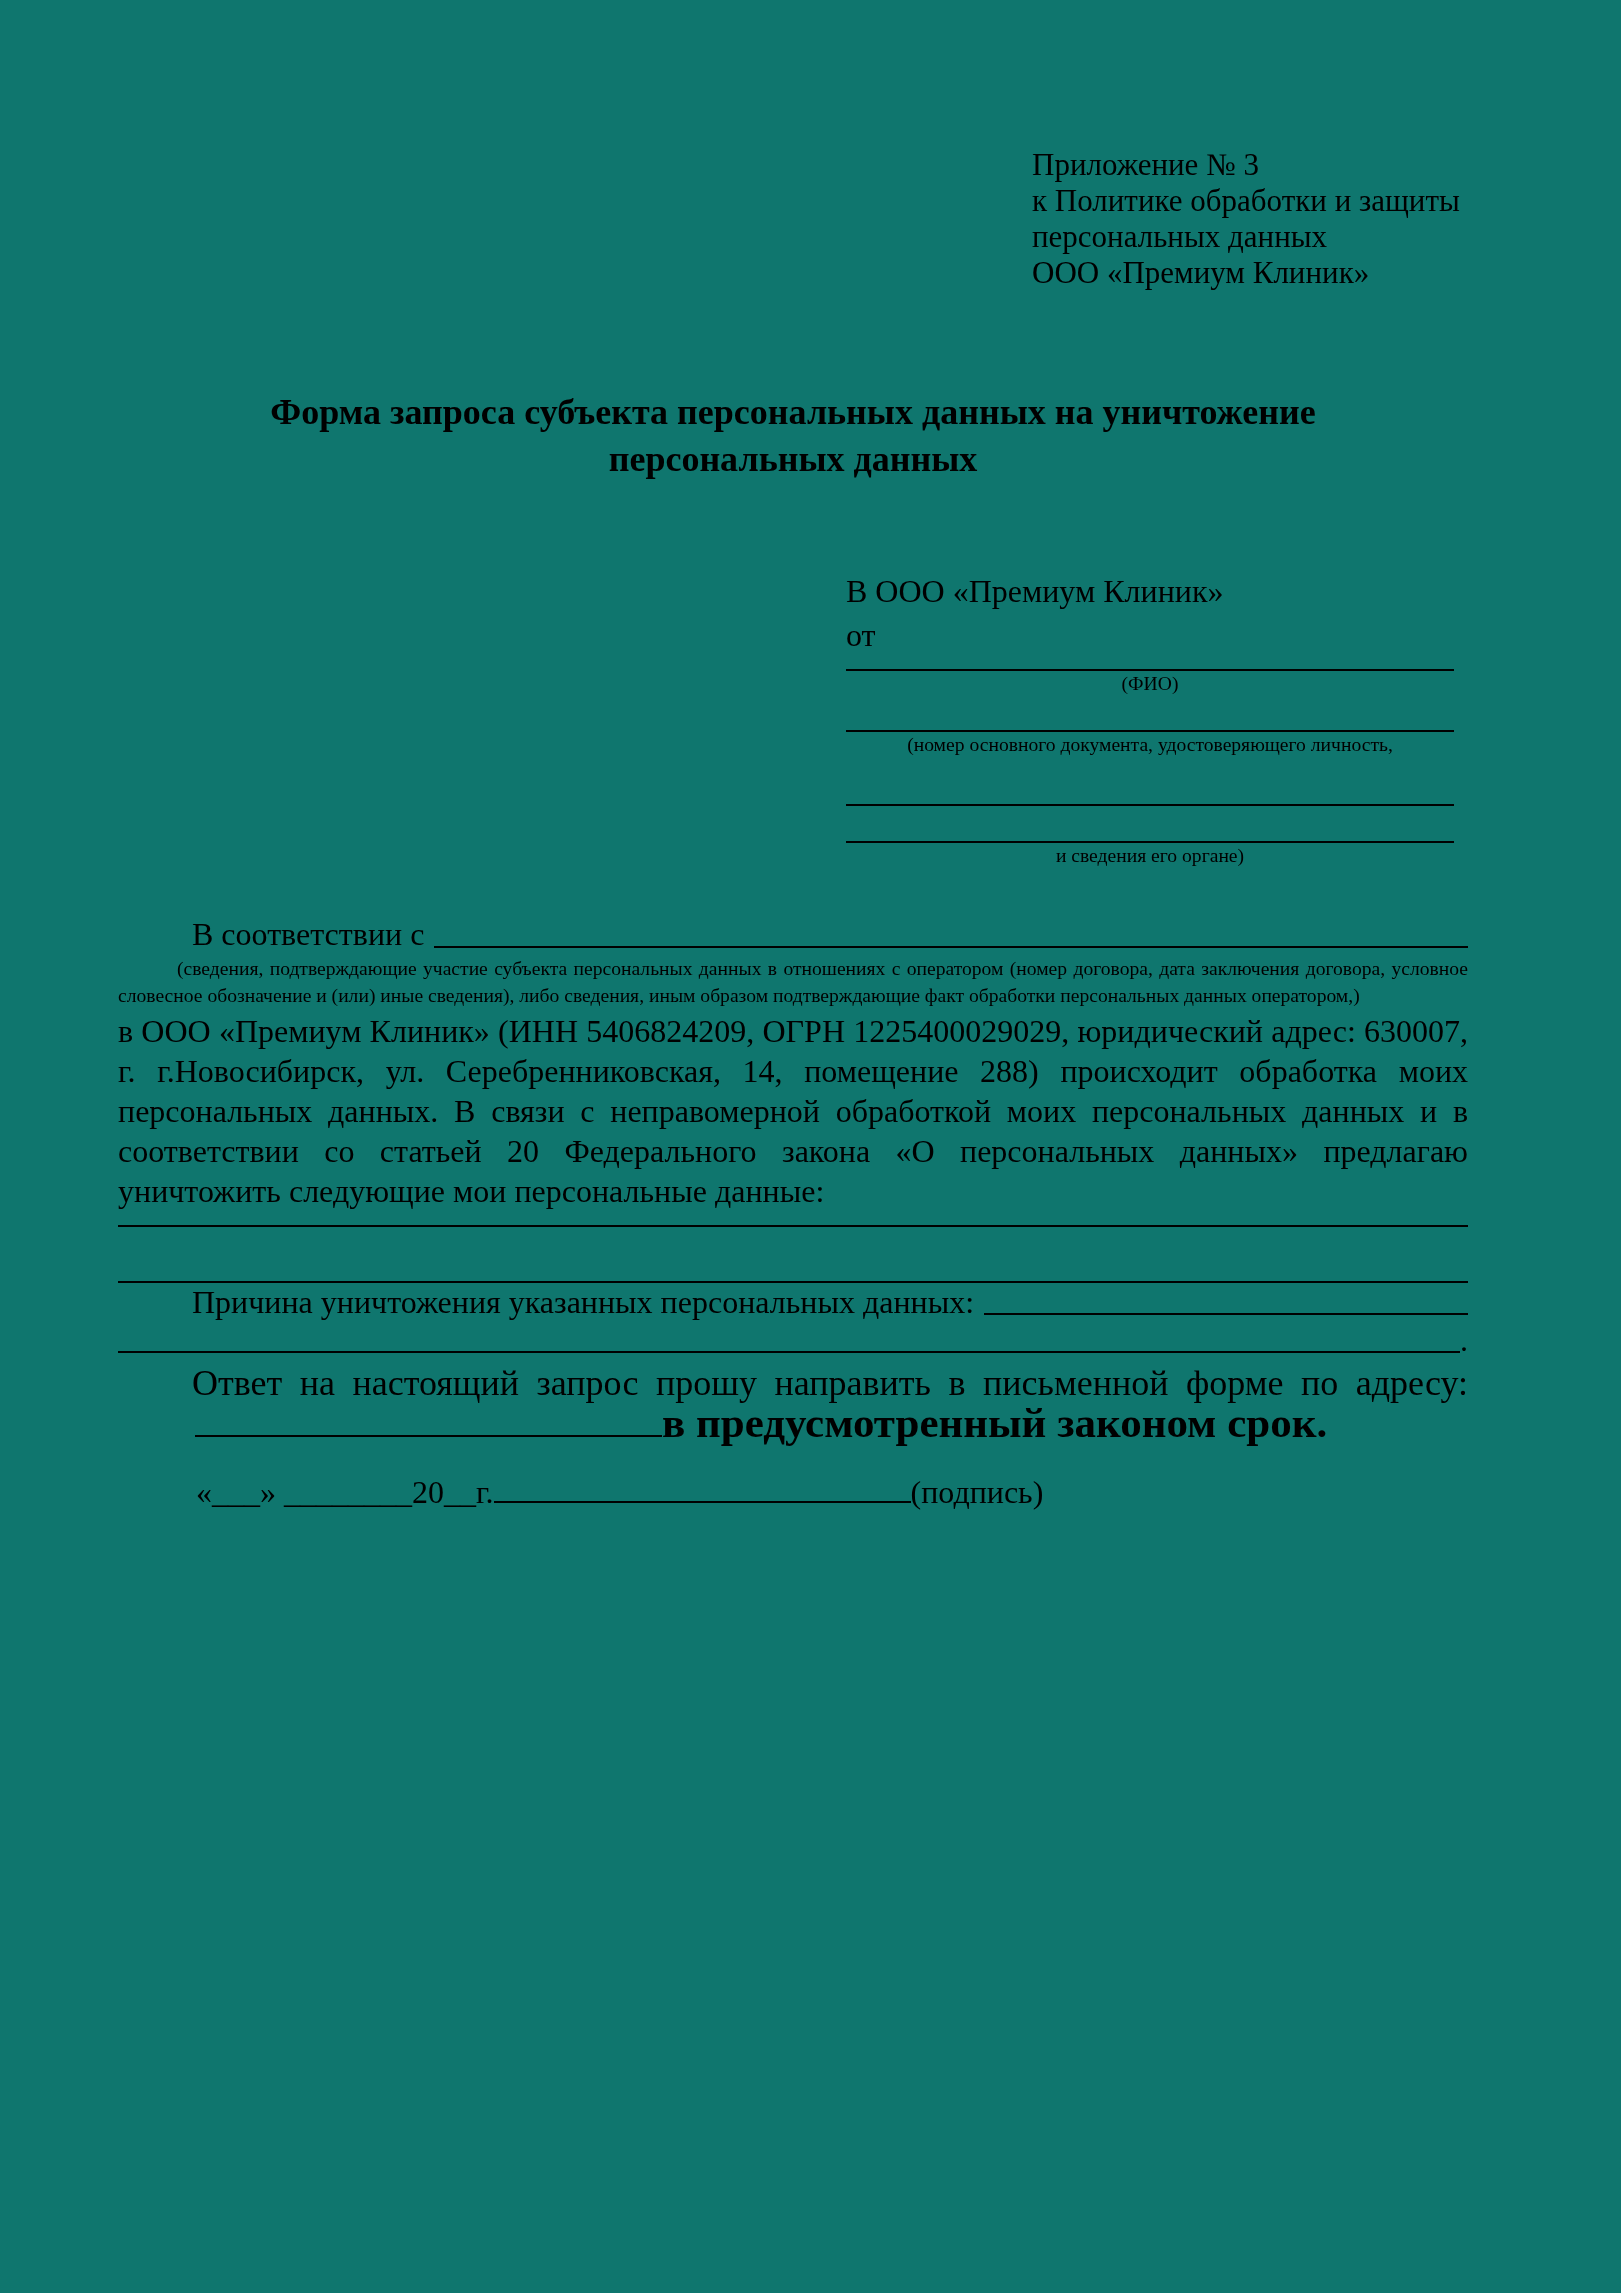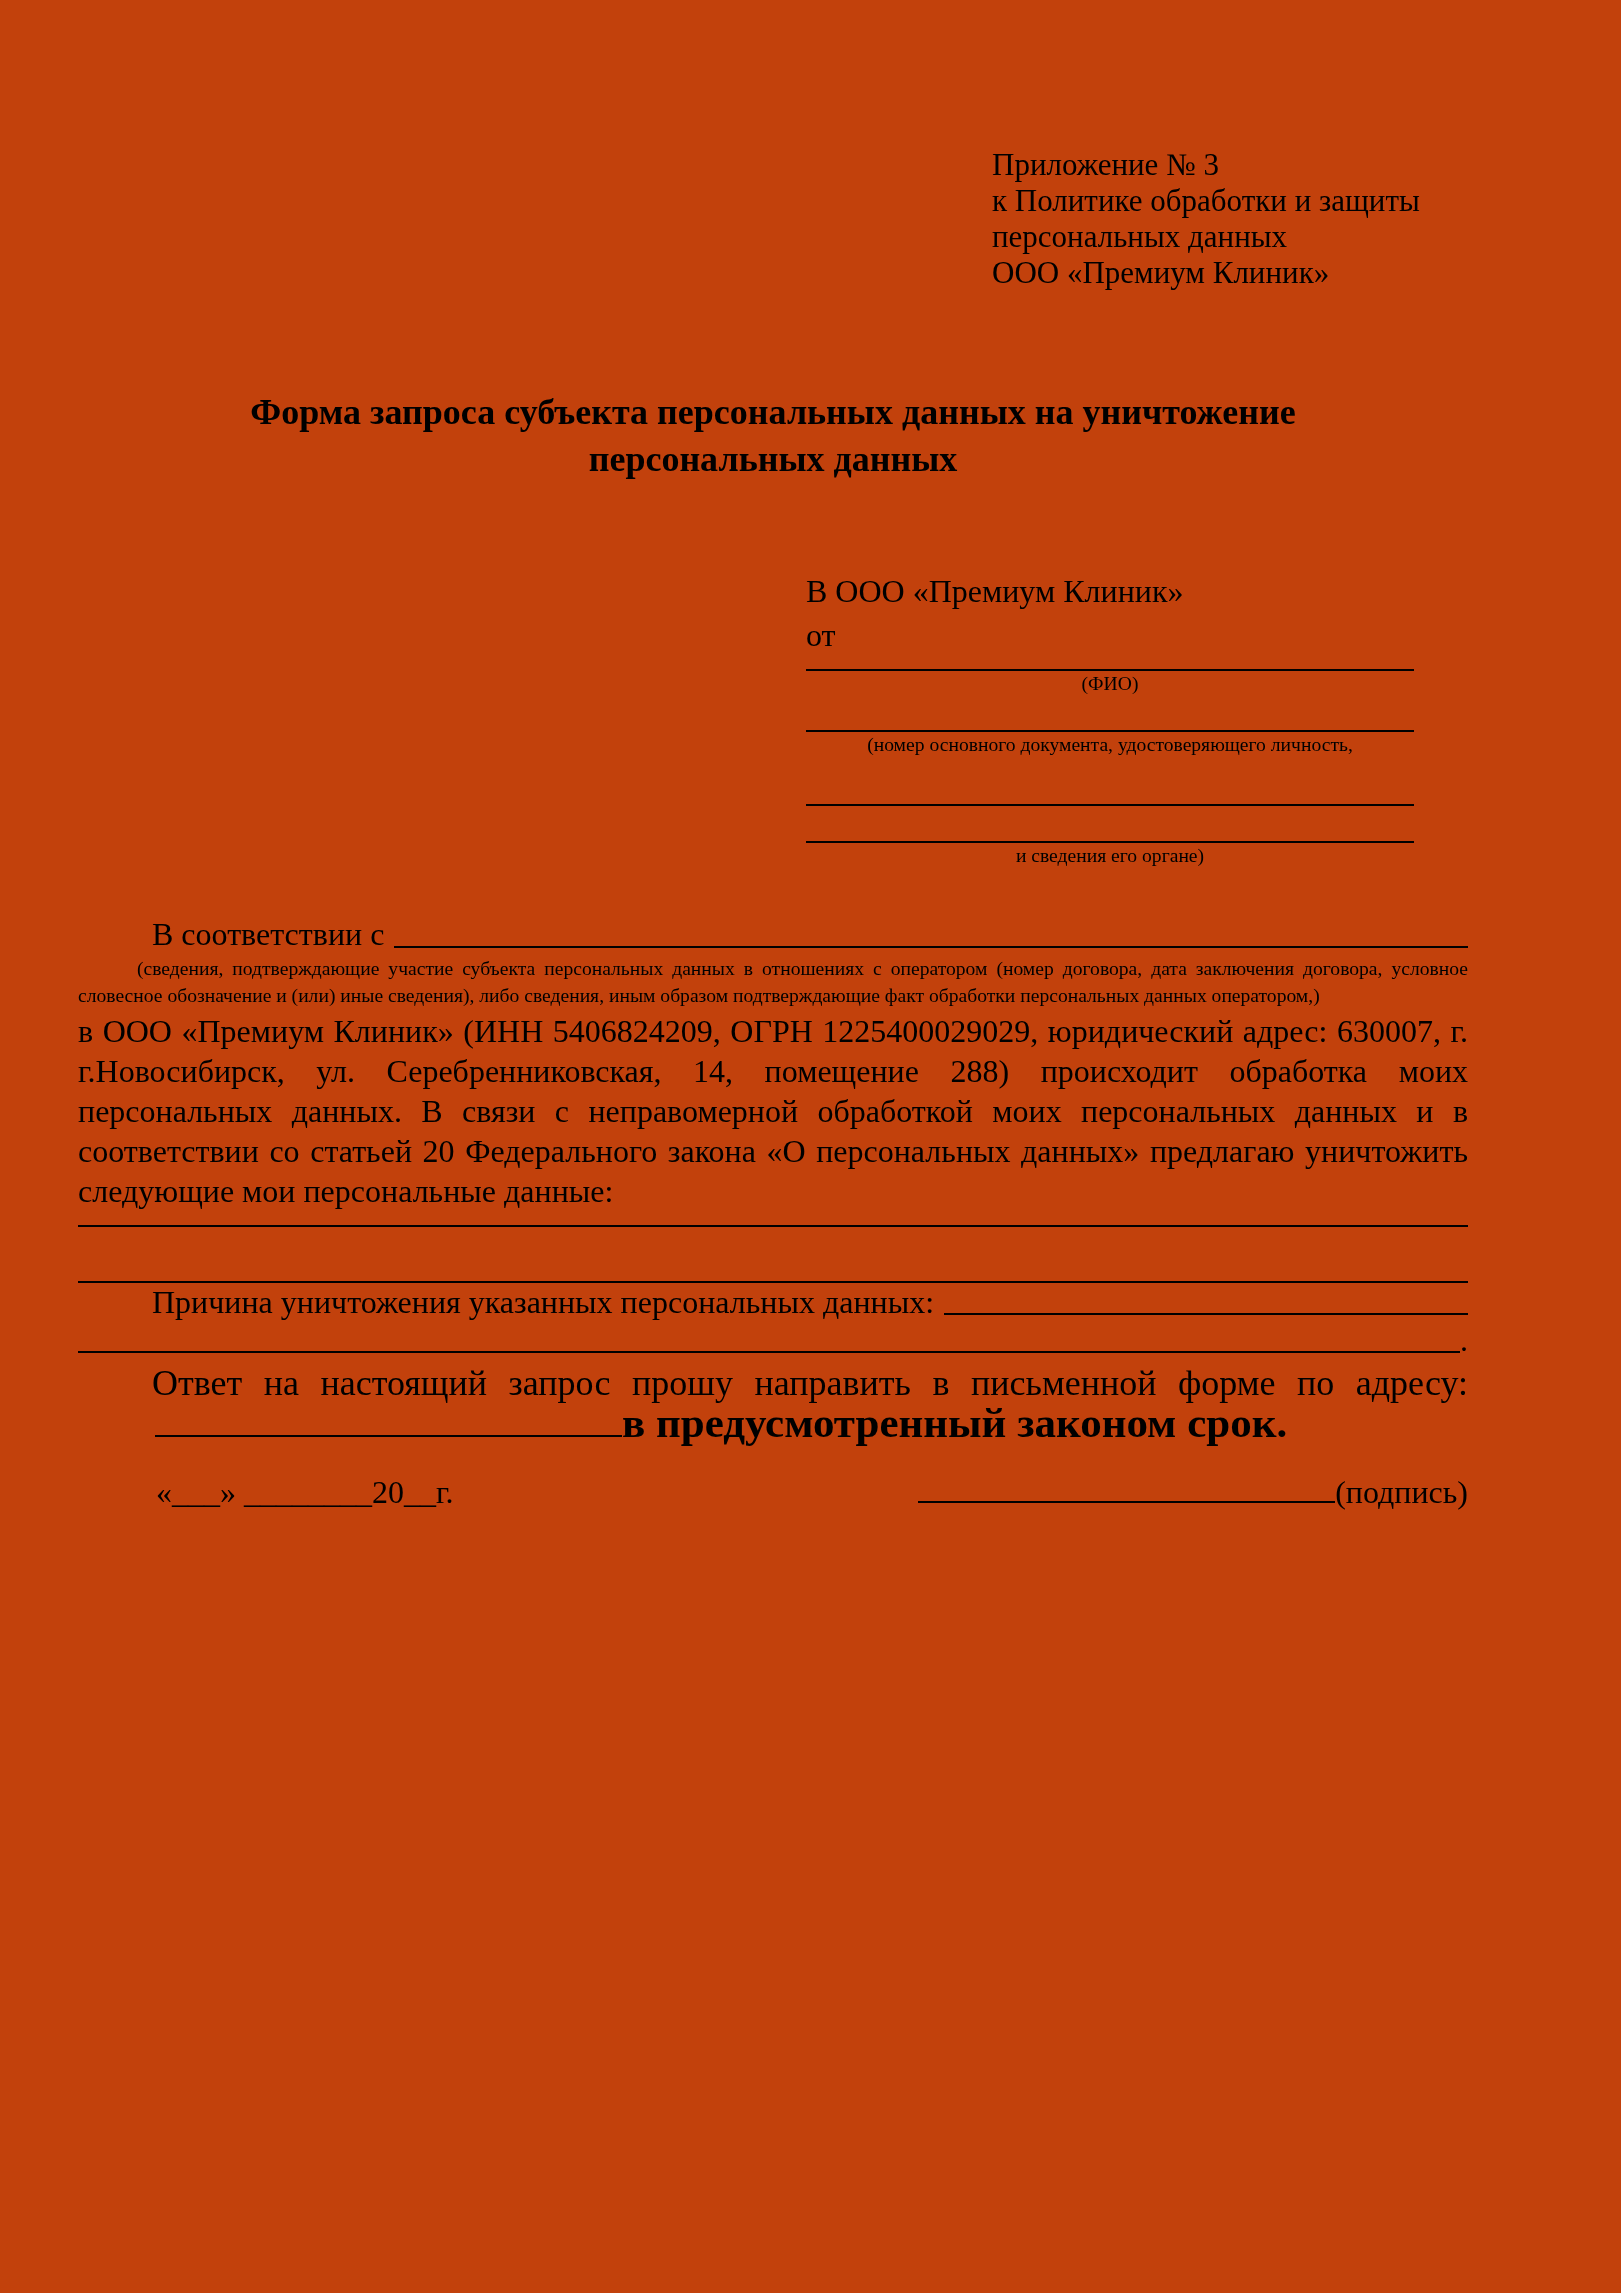--- a/index.html
+++ b/index.html
@@ -1,21 +1,21 @@
 <!DOCTYPE html>
 <html lang="ru"><head>
 <meta charset="utf-8">
 <style>
   html, body { margin: 0; padding: 0; background: #888; }
   .page {
     width: 1621px; height: 2294px;
-    background: #c2410c; color: #000000;
+    background: #0f766e; color: #000000;
     font-family: "Liberation Serif", serif;
     box-sizing: border-box;
-    padding: 147px 153px 0 78px;
+    padding: 147px 153px 0 118px;
     margin: 0 auto;
     overflow: hidden;
   }
   
   .appendix { margin-left: 914px; font-size: 31px; line-height: 36px; }
   
   .title {
     margin: 98px auto 0; max-width: 1255px;
     text-align: center; font-weight: bold;
     font-size: 36px; line-height: 47px;
@@ -39,21 +39,21 @@
   .period-row .dot { white-space: nowrap; }
   .response-1 {
     font-size: 36px; line-height: 40px;
     text-align: justify; text-align-last: justify;
     text-indent: 74px; margin-top: 3.9px;
   }
   .response-2 { font-size: 43px; line-height: 40px; font-weight: bold; }
   .blank-inline { display: inline-block; height: 1px; border-bottom: 2.9px solid #000; }
   .addr-blank { width: 467px; margin-left: 77px; }
   
-  .footer { display: flex; justify-content: space-between; align-items: baseline; margin-top: 29px; font-size: 32px; line-height: 40px; }
+  .footer { display: flex; justify-content: flex-start; align-items: baseline; margin-top: 29px; font-size: 32px; line-height: 40px; }
   .footer .date { padding-left: 78px; white-space: nowrap; }
   .sig-blank { width: 417px; }
   .sig-group { white-space: nowrap; }
 </style>
 </head>
 <body>
 
 <div class="page">
 
   <div class="appendix">

